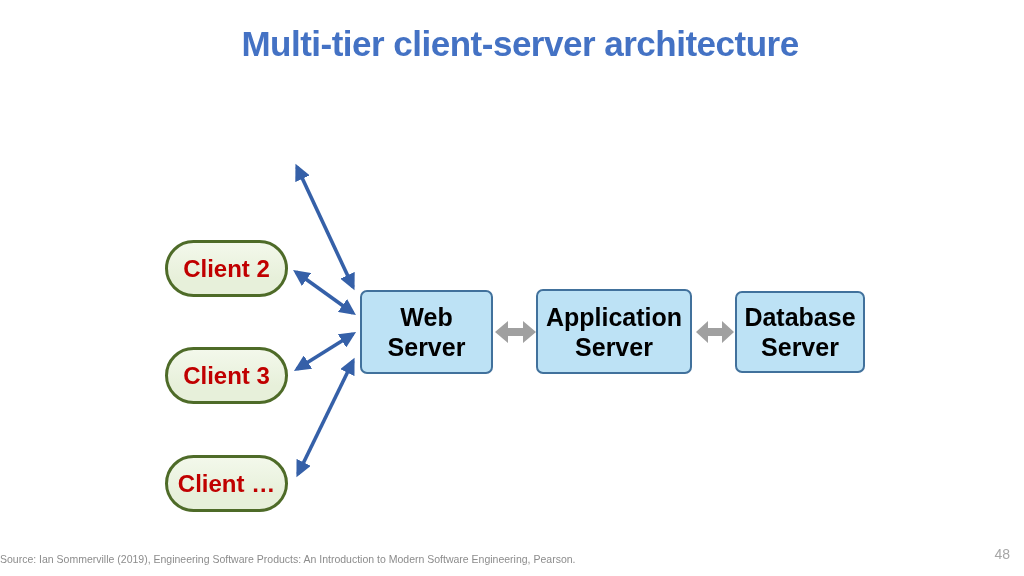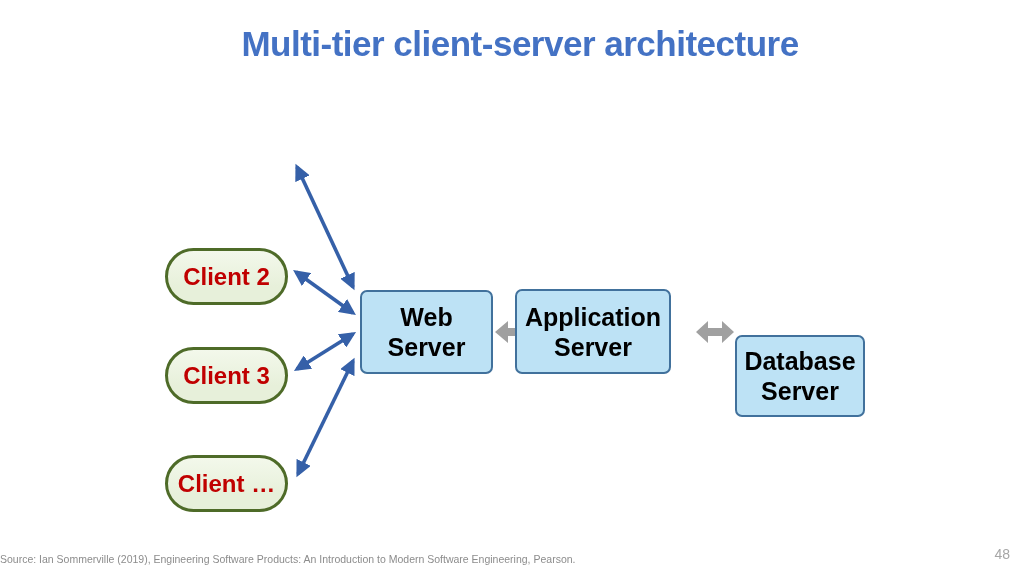--- a/index.html
+++ b/index.html
@@ -75,22 +75,22 @@
     align-items: center;
     justify-content: center;
     line-height: 1.2;
   }
   .server-box span {
     color: var(--server-text, #000000);
     font-size: 25px;
     font-weight: bold;
   }
   #web-server      { left: 360px; top: 290px; width: 133px; height: 84px; }
-  #app-server      { left: 515px; top: 289px; width: 156px; height: 85px; }
-  #db-server       { left: 735px; top: 291px; width: 130px; height: 82px; margin-top: 44px; }
+  #app-server      { left: 536px; top: 289px; width: 156px; height: 85px; }
+  #db-server       { left: 735px; top: 291px; width: 130px; height: 82px; }
   .source-citation {
     position: absolute;
     top: 553px;
     left: 0;
     width: 1015px;
     text-align: left;
     font-size: 10.5px;
     color: var(--footer-text, #8C8C8C);
   }
   .page-number {
@@ -117,21 +117,21 @@
 
     <line class="connector" x1="297" y1="167" x2="353" y2="287" marker-start="url(#arrowhead)" marker-end="url(#arrowhead)"></line>
     <line class="connector" x1="296" y1="272" x2="353" y2="313" marker-start="url(#arrowhead)" marker-end="url(#arrowhead)"></line>
     <line class="connector" x1="297" y1="369" x2="353" y2="334" marker-start="url(#arrowhead)" marker-end="url(#arrowhead)"></line>
     <line class="connector" x1="298" y1="474" x2="353" y2="361" marker-start="url(#arrowhead)" marker-end="url(#arrowhead)"></line>
 
     <polygon class="gray-arrow" points="495,332 508,321 508,328 523,328 523,321 536,332 523,343 523,336 508,336 508,343"></polygon>
     <polygon class="gray-arrow" points="696,332 708,321 708,328 722,328 722,321 734,332 722,343 722,336 708,336 708,343"></polygon>
   </svg>
 
-  <div class="client-pill" style="top:248px">
+  <div class="client-pill" style="top:240px">
     <span>Client 2</span>
   </div>
   <div class="client-pill" style="top:347px">
     <span>Client 3</span>
   </div>
   <div class="client-pill" style="top:455px">
     <span>Client …</span>
   </div>
 
   <div class="server-box" id="web-server">

